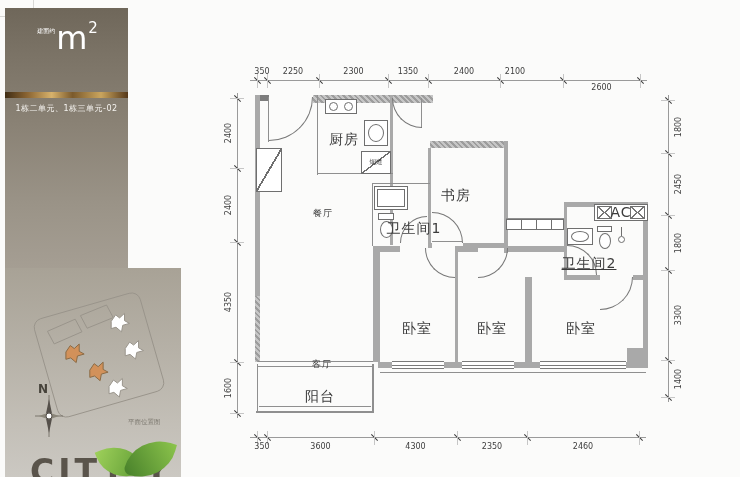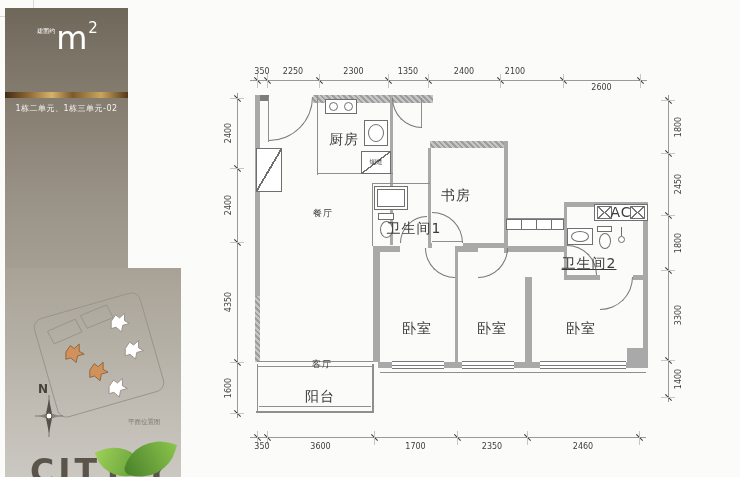--- a/index.html
+++ b/index.html
@@ -230,21 +230,21 @@
       <div class="tick" style="left: 370px; top: 437px;"></div>
       <div class="guide" style="left: 374px; top: 431px; width: 1px; height: 14px;"></div>
       <div class="tick" style="left: 453px; top: 437px;"></div>
       <div class="guide" style="left: 457px; top: 431px; width: 1px; height: 14px;"></div>
       <div class="tick" style="left: 523px; top: 437px;"></div>
       <div class="guide" style="left: 527px; top: 431px; width: 1px; height: 14px;"></div>
       <div class="tick" style="left: 635px; top: 437px;"></div>
       <div class="guide" style="left: 639px; top: 431px; width: 1px; height: 14px;"></div>
       <div class="dl" style="left: 262px; top: 446px;">350</div>
       <div class="dl" style="left: 320.5px; top: 446px;">3600</div>
-      <div class="dl" style="left: 415.5px; top: 446px;">1700</div>
+      <div class="dl" style="left: 415.5px; top: 446px;">4300</div>
       <div class="dl" style="left: 492px; top: 446px;">2350</div>
       <div class="dl" style="left: 583px; top: 446px;">2460</div>
       <div class="dline" style="left: 237px; top: 93px; width: 1px; height: 325px;"></div>
       <div class="tick" style="left: 233px; top: 98px;"></div>
       <div class="guide" style="left: 230px; top: 98px; width: 14px; height: 1px;"></div>
       <div class="tick" style="left: 233px; top: 168px;"></div>
       <div class="guide" style="left: 230px; top: 168px; width: 14px; height: 1px;"></div>
       <div class="tick" style="left: 233px; top: 242px;"></div>
       <div class="guide" style="left: 230px; top: 242px; width: 14px; height: 1px;"></div>
       <div class="tick" style="left: 233px; top: 362px;"></div>

